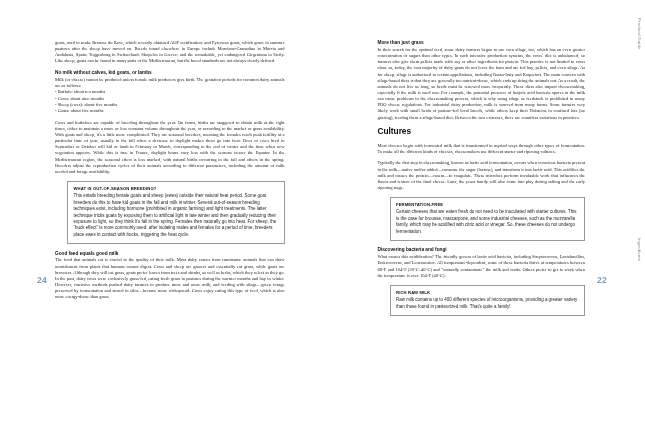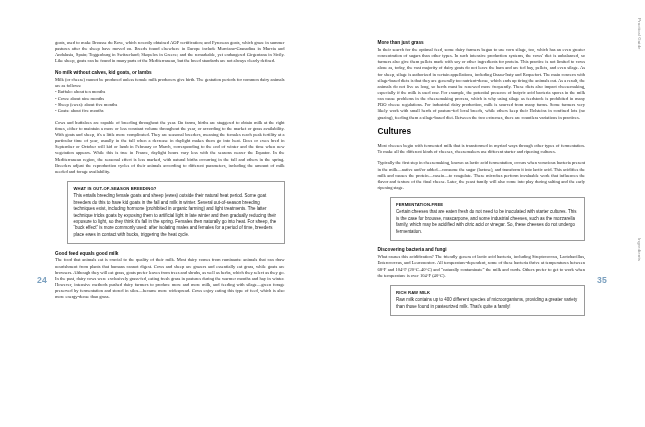--- a/index.html
+++ b/index.html
@@ -177,19 +177,19 @@
 
     <h3 class="sub-head">Discovering bacteria and fungi</h3>
 
     <p class="body-p">What causes this acidification? The friendly genera of lactic acid bacteria, including Streptococcus, Lactobacillus, Enterococcus, and Leuconostoc. All temperature-dependent, some of these bacteria thrive at temperatures between 68°F and 104°F (20°C–40°C) and “naturally contaminate” the milk and curds. Others prefer to get to work when the temperature is over 104°F (40°C).</p>
 
     <div class="callout">
       <div class="callout-title">RICH RAW MILK</div>
       <p class="callout-body">Raw milk contains up to 400 different species of microorganisms, providing a greater variety than those found in pasteurized milk. That's quite a family!</p>
     </div>
 
-    <div class="folio folio-right">35</div>
+    <div class="folio folio-right">22</div>
   </div>
 
   <div class="vtab vtab-top">Practical Guide</div>
   <div class="vtab vtab-bottom">Ingredients</div>
 
 </div>
 
 </body></html>

